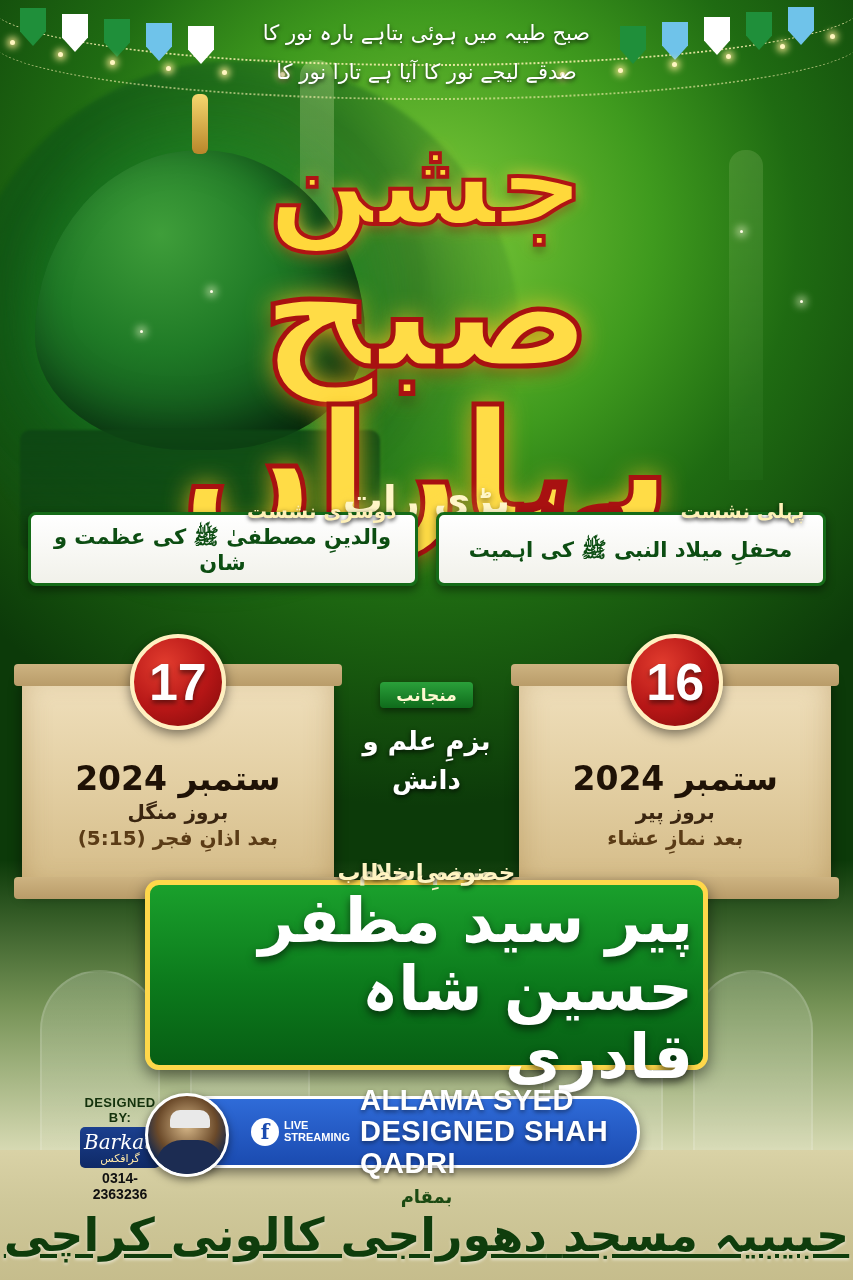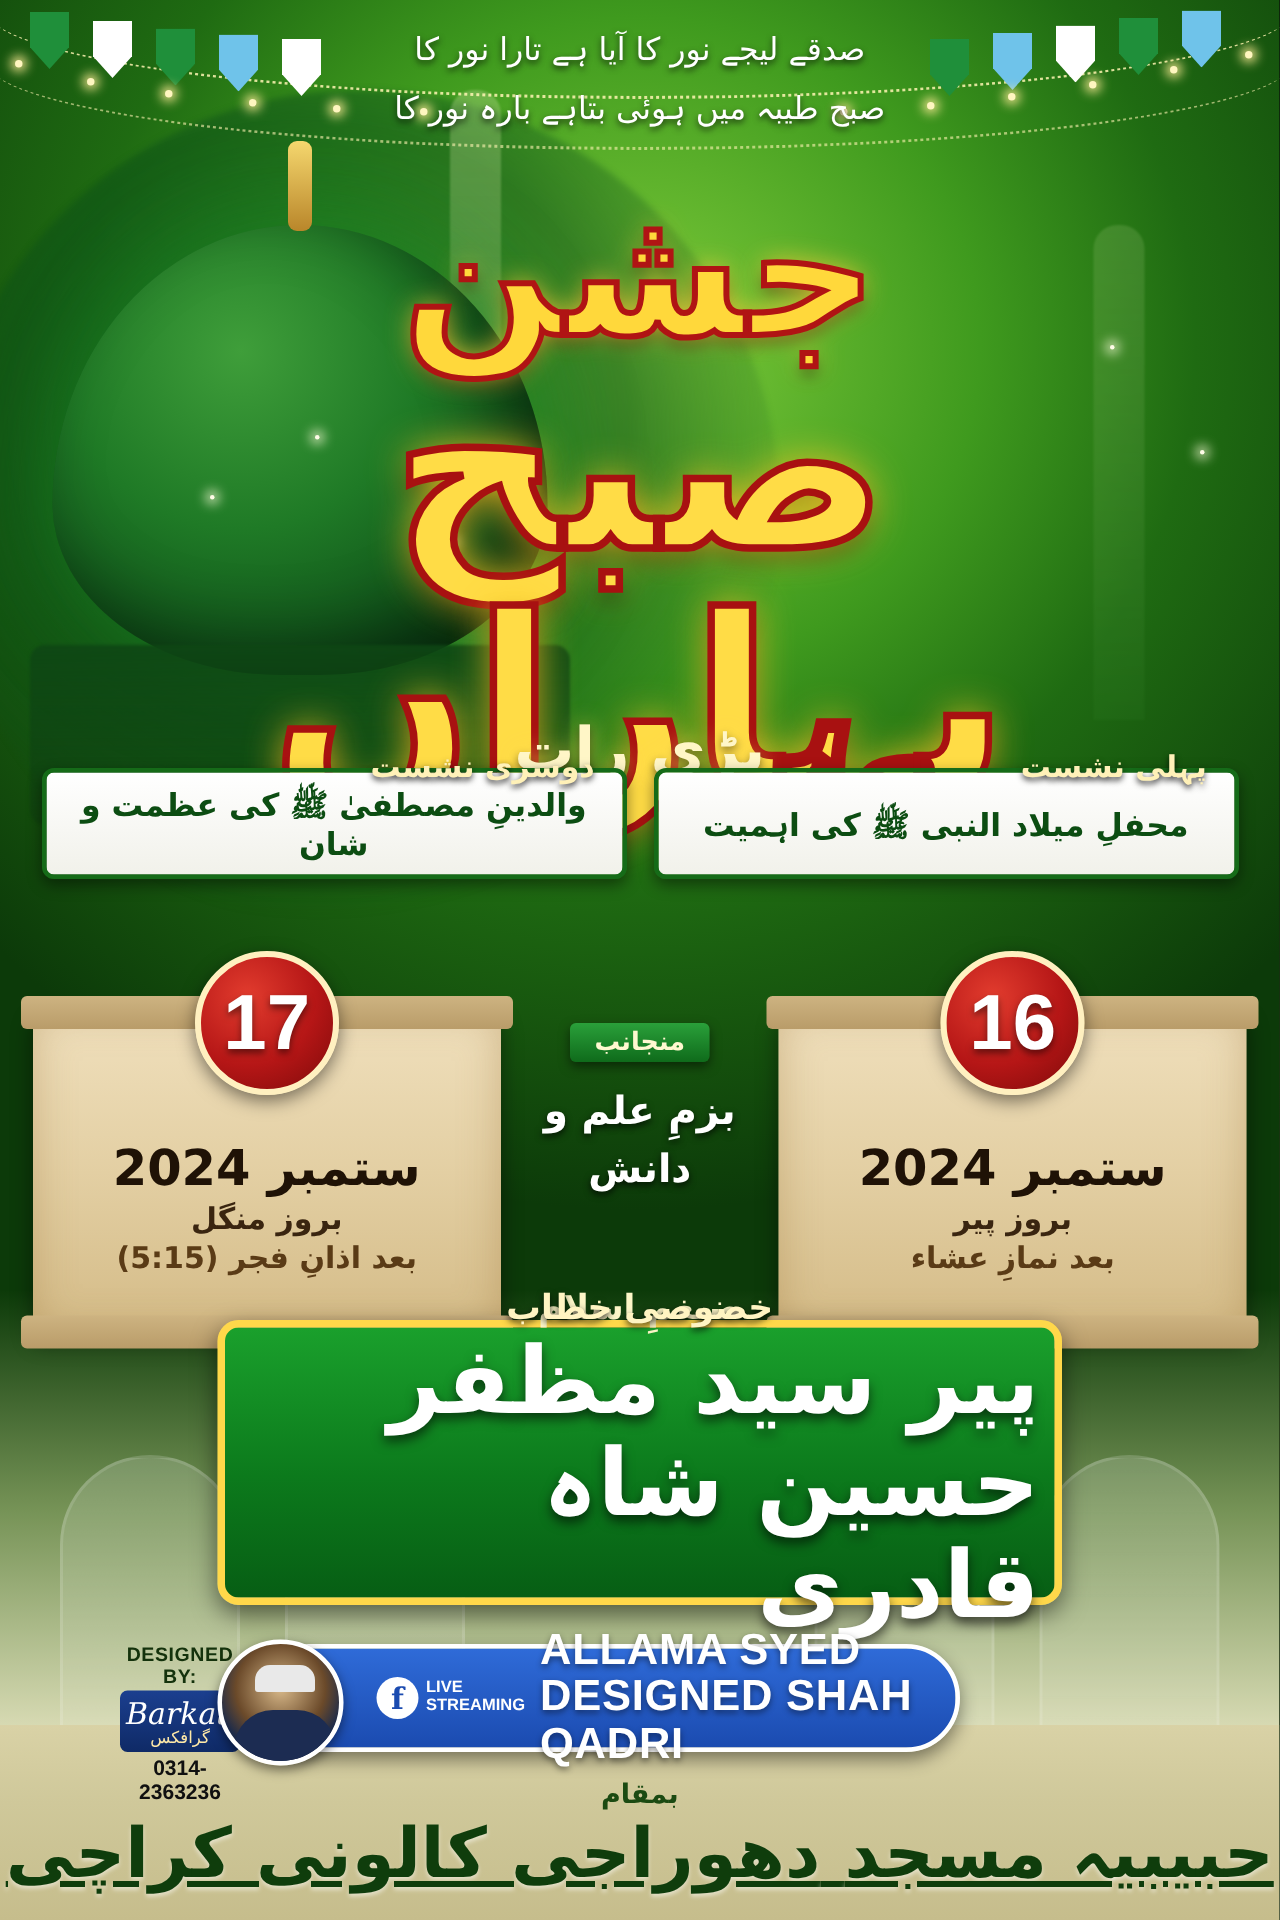--- a/index.html
+++ b/index.html
@@ -544,22 +544,22 @@
     <div class="bulb" style="left:780px; top:44px;"></div>
     <div class="bulb" style="left:830px; top:34px;"></div>
     <div class="sparkle" style="left:140px; top:330px;"></div>
     <div class="sparkle" style="left:210px; top:290px;"></div>
     <div class="sparkle" style="left:300px; top:360px;"></div>
     <div class="sparkle" style="left:740px; top:230px;"></div>
     <div class="sparkle" style="left:800px; top:300px;"></div>
   </div>
 
   <div class="top-couplet urdu">
+    <div>صبح طیبہ میں ہوئی بتاہے بارہ نور کا</div>
     <div>صدقے لیجے نور کا آیا ہے تارا نور کا</div>
-    <div>صبح طیبہ میں ہوئی بتاہے بارہ نور کا</div>
   </div>
 
   <div class="main-title urdu">
     <div class="line1">جشن</div>
     <div class="line2">صبح بہاراں</div>
   </div>
 
   <div class="subtitle urdu">بڑی رات</div>
 
   <div class="sessions">

